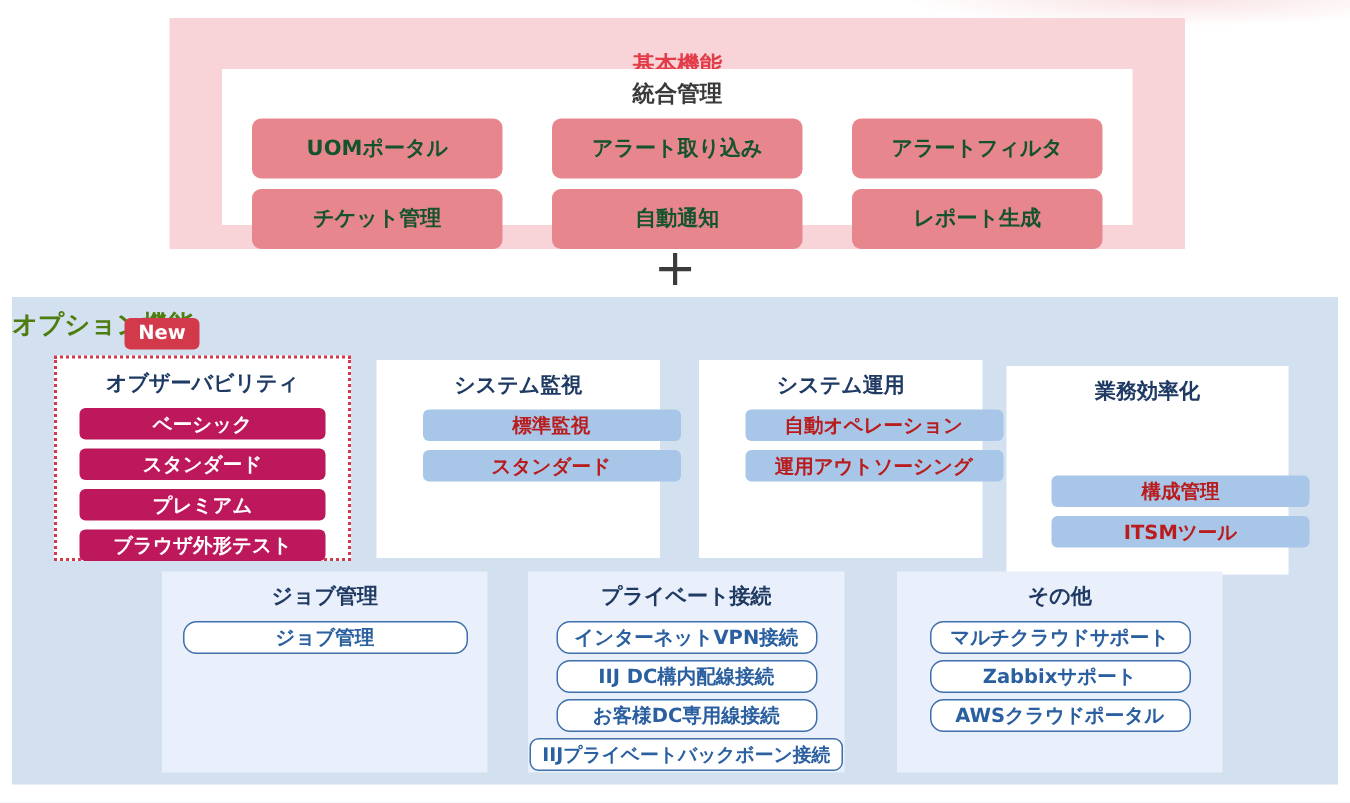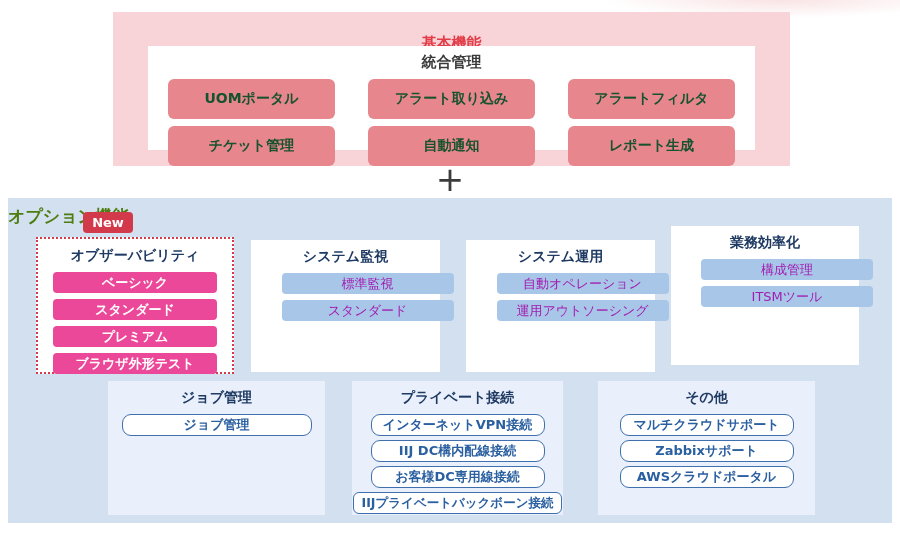--- a/index.html
+++ b/index.html
@@ -73,34 +73,34 @@
   .box-title {
     margin: 8px 0 7px; color: #1f3a63; font-size: 14px; font-weight: bold;
     white-space: nowrap;
   }
   .chips { display: flex; flex-direction: column; align-items: center; gap: 6px; }
   .chips.tight { gap: 4px; }
 
   .obs-box { left: 28px; top: 39px; width: 198px; height: 137px; border: 2px dotted #d2394a; }
   .pos-mon { left: 243px; top: 42px; width: 189px; height: 132px; }
   .pos-ope { left: 458px; top: 42px; width: 189px; height: 132px; }
-  .pos-eff { left: 663px; top: 28px; width: 188px; height: 139px; }
+  .pos-eff { left: 663px; top: 46px; width: 188px; height: 139px; gap: 40px; }
   .pos-job { left: 100px; top: 183px; width: 217px; height: 134px; }
   .pos-pri { left: 344px; top: 183px; width: 211px; height: 134px; }
   .pos-oth { left: 590px; top: 183px; width: 217px; height: 134px; }
   .box-light { background: #e9effb; }
 
   .chip-dark {
     width: 164px; height: 21px; border-radius: 4px;
-    background: #ec4899; color: #ffffff; font-size: 13px; font-weight: bold;
+    background: #be185d; color: #ffffff; font-size: 13px; font-weight: bold;
     display: flex; align-items: center; justify-content: center; white-space: nowrap;
   }
   .chip-light {
     width: 172px; height: 21px; border-radius: 4px;
-    background: #a8c6e8; color: #a21caf; font-size: 13px; font-weight: normal;
+    background: #a8c6e8; color: #b91c1c; font-size: 13px; font-weight: bold;
     display: flex; align-items: center; justify-content: center; white-space: nowrap; margin-left: 44px;
   }
   .chip-outline {
     width: 174px; height: 22px; border-radius: 9px;
     border: 1.5px solid #3f6fac; background: #ffffff;
     color: #2a5fa0; font-size: 13px; font-weight: bold;
     display: flex; align-items: center; justify-content: center; white-space: nowrap;
   }
   .chip-outline.w-job { width: 190px; }
   .chip-outline.wide { width: 209px; border-radius: 6px; font-size: 12.5px; }

